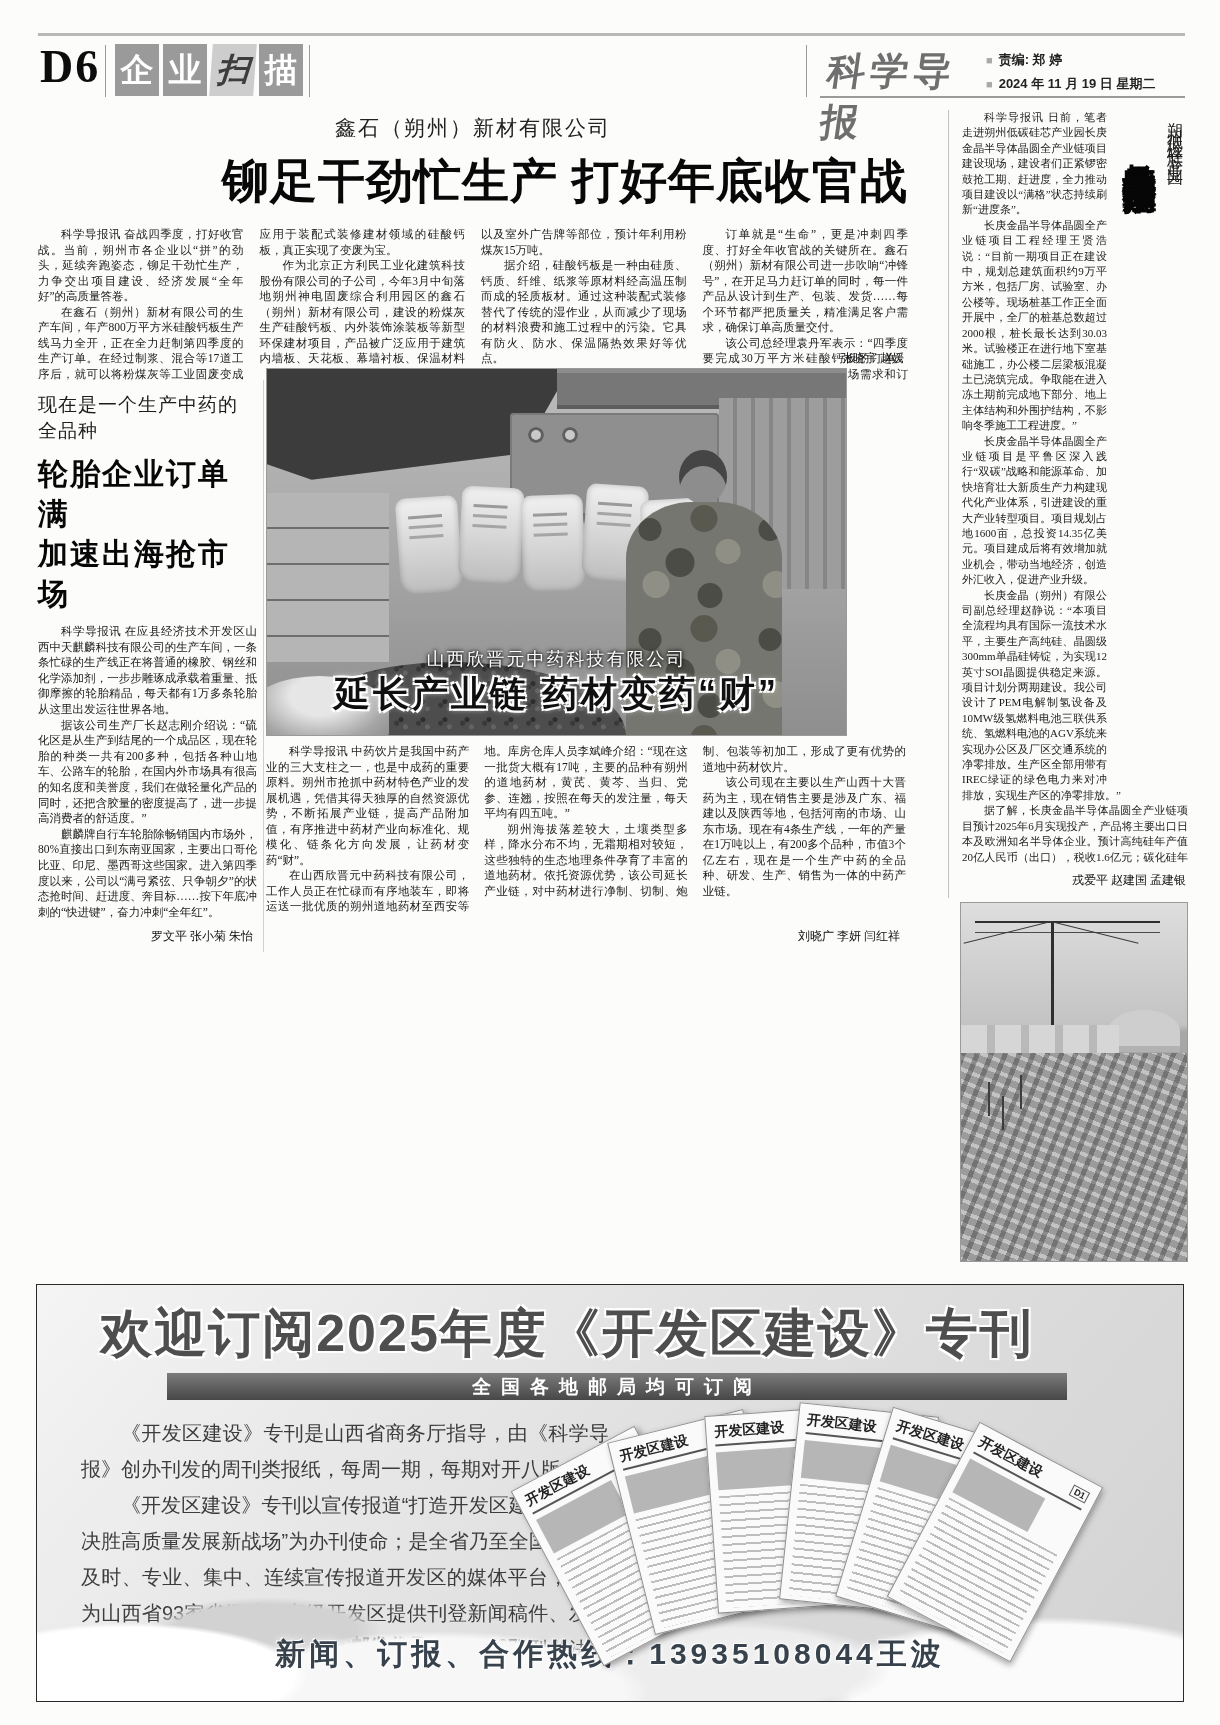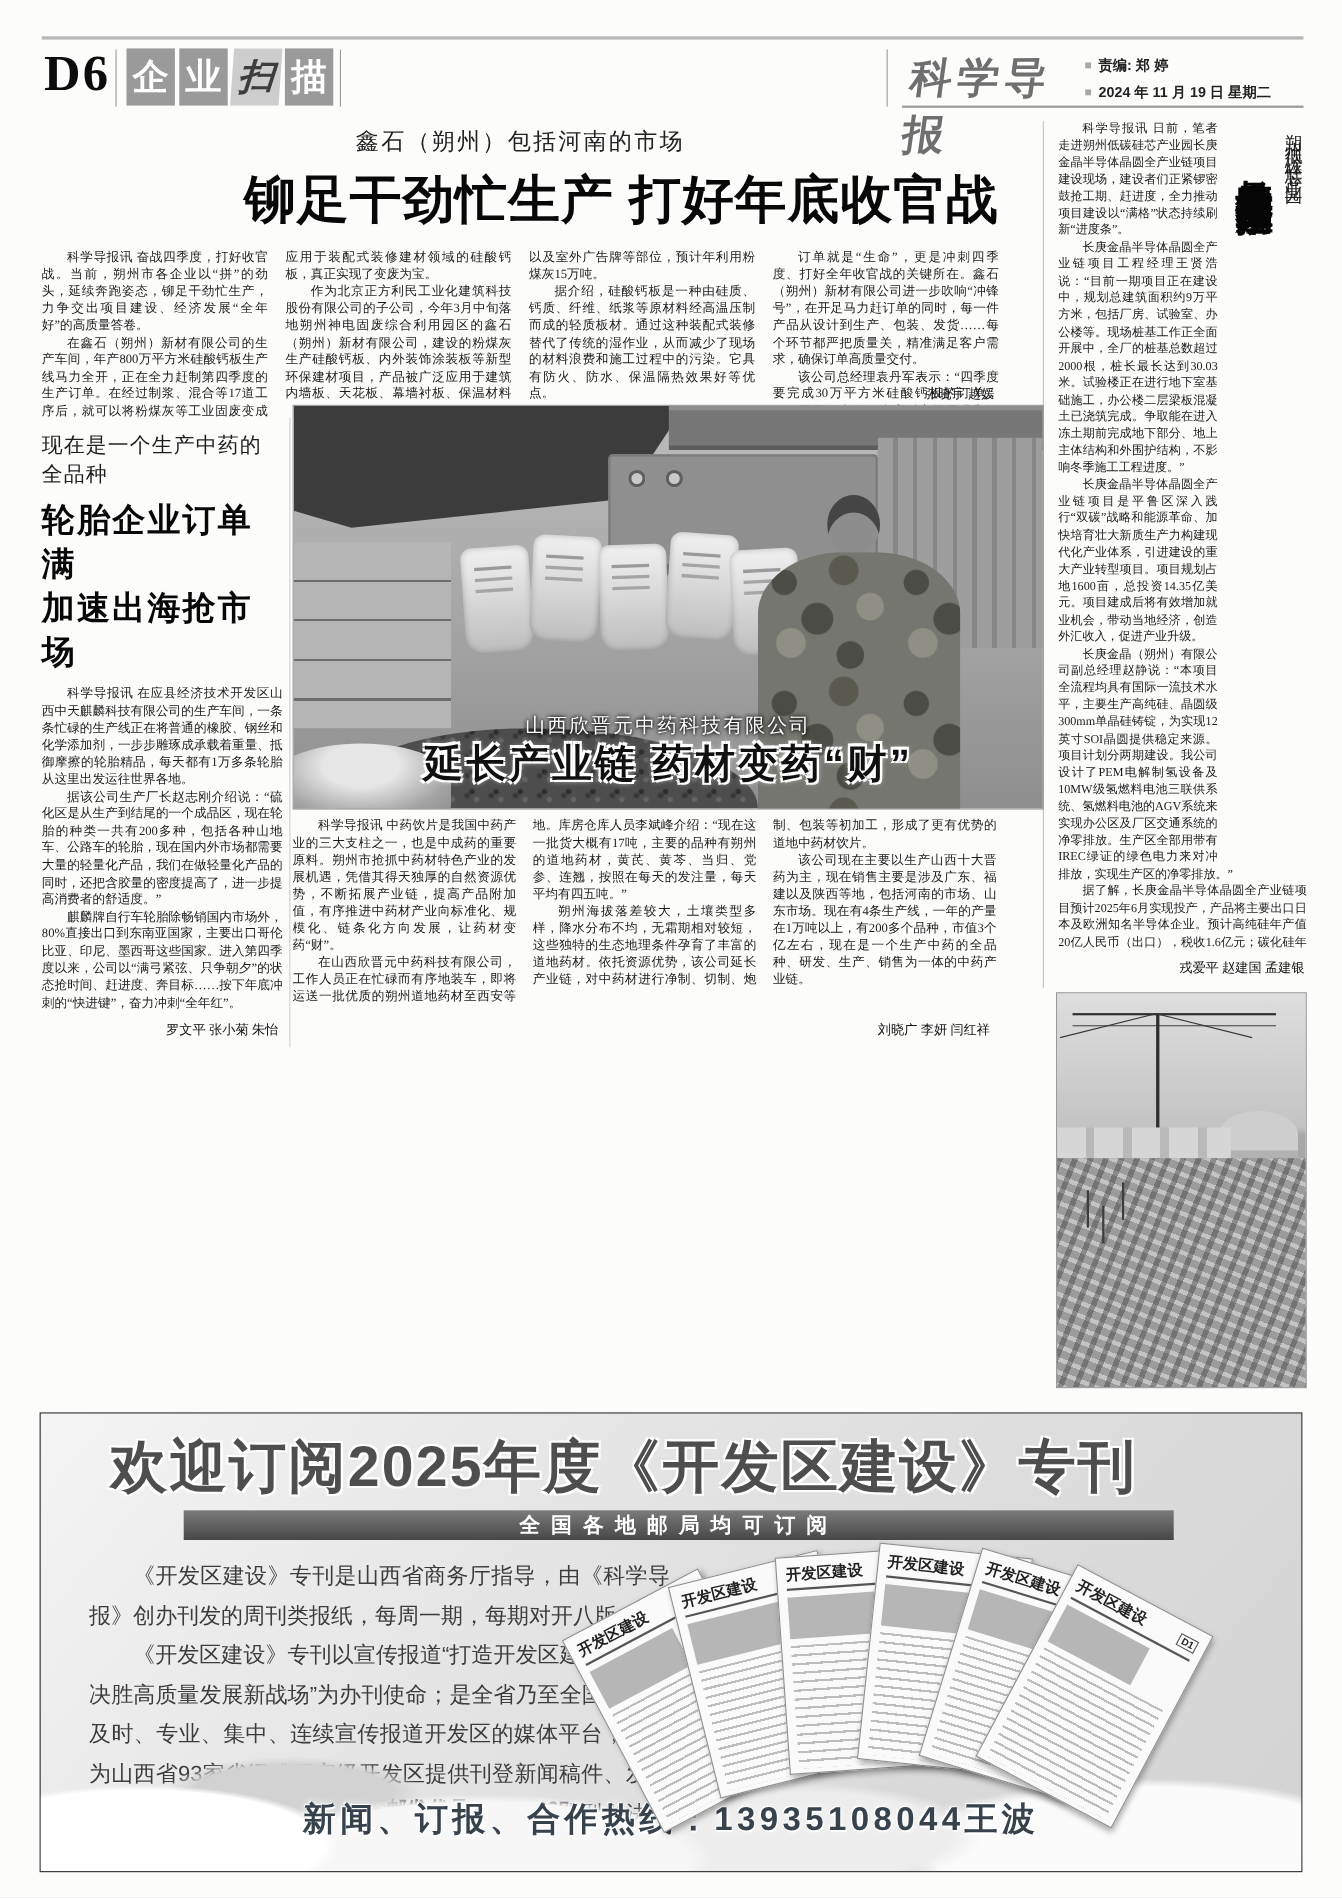--- a/index.html
+++ b/index.html
@@ -45,21 +45,21 @@
   
   #left-article { left:38px; top:380px; width:226px; height:572px; border-right:1px solid #d0d0d0; padding-right:6px; }
   #left-kicker { font-size:19px; color:#1d1d1d; letter-spacing:1px; padding-top:12px; }
   .left-head { font-size:30px; font-weight:700; font-family:"Liberation Sans",sans-serif;
     color:#070707; letter-spacing:2px; line-height:40px; }
   #left-head-wrap { margin-top:10px; margin-bottom:10px; }
   #left-cols { height:408px; font-size:11.5px; line-height:15.6px; }
   #left-byline { right:10px; top:548px; }
 
   
-  #center-photo { left:266px; top:368px; width:683px; height:368px; overflow:hidden;
+  #center-photo { left:266px; top:368px; width:581px; height:368px; overflow:hidden;
     background:linear-gradient(180deg,#bcbcbc 0%,#a9a9a9 45%,#8e8e8e 100%); border:1px solid #9a9a9a; }
   .ph { position:absolute; }
   #hood { left:0; top:0; width:55%; height:42%; background:#3c3c3c;
     clip-path:polygon(0 0,95% 0,80% 55%,14% 72%,0 62%); }
   #duct { left:50%; top:0; width:50%; height:11%; background:#777;
     box-shadow:inset 0 -4px 0 #5d5d5d, inset 0 4px 0 #8d8d8d; }
   #machine-right { left:78%; top:8%; width:22%; height:52%;
     background:repeating-linear-gradient(90deg,#9d9d9d 0 14px,#868686 14px 18px); }
   #machine-mid { left:42%; top:12%; width:36%; height:30%; background:#8f8f8f;
     box-shadow:inset 0 0 0 2px #7a7a7a, inset 0 -10px 0 #707070; border-radius:4px; }
@@ -192,21 +192,21 @@
       <span>责编: 郑 婷</span>
     </div>
     <div class="row">
       <span class="sq">■</span>
       <span>2024 年 11 月 19 日 星期二</span>
     </div>
   </div>
   <div class="abs" id="hdr-bottom-rule"></div>
 
   <div class="abs" id="main-article">
-    <div id="main-kicker">鑫石（朔州）包括河南的市场</div>
+    <div id="main-kicker">鑫石（朔州）新材有限公司</div>
     <div id="main-headline">铆足干劲忙生产  打好年底收官战</div>
     <div class="cols" id="main-cols">
         <p>科学导报讯 奋战四季度，打好收官战。当前，朔州市各企业以“拼”的劲头，延续奔跑姿态，铆足干劲忙生产，力争交出项目建设、经济发展“全年好”的高质量答卷。</p>
         <p>在鑫石（朔州）新材有限公司的生产车间，年产800万平方米硅酸钙板生产线马力全开，正在全力赶制第四季度的生产订单。在经过制浆、混合等17道工序后，就可以将粉煤灰等工业固废变成应用于装配式装修建材领域的硅酸钙板，真正实现了变废为宝。</p>
         <p>作为北京正方利民工业化建筑科技股份有限公司的子公司，今年3月中旬落地朔州神电固废综合利用园区的鑫石（朔州）新材有限公司，建设的粉煤灰生产硅酸钙板、内外装饰涂装板等新型环保建材项目，产品被广泛应用于建筑内墙板、天花板、幕墙衬板、保温材料以及室外广告牌等部位，预计年利用粉煤灰15万吨。</p>
         <p>据介绍，硅酸钙板是一种由硅质、钙质、纤维、纸浆等原材料经高温压制而成的轻质板材。通过这种装配式装修替代了传统的湿作业，从而减少了现场的材料浪费和施工过程中的污染。它具有防火、防水、保温隔热效果好等优点。</p>
         <p>订单就是“生命”，更是冲刺四季度、打好全年收官战的关键所在。鑫石（朔州）新材有限公司进一步吹响“冲锋号”，在开足马力赶订单的同时，每一件产品从设计到生产、包装、发货……每个环节都严把质量关，精准满足客户需求，确保订单高质量交付。</p>
         <p>该公司总经理袁丹军表示：“四季度要完成30万平方米硅酸钙板的订单，1400万元的产值。为应对市场需求和订单交付压力，目前2条年产400万平方米硅酸钙板生产线正在高效、有序地运转，生产线的全体员工加班加点，以‘拼’的精神、‘闯’的劲头、‘干’的定力，全力以赴打好年底收官战。”</p>
       </div>
     <div class="byline" id="main-byline">张晓宇  赵媛</div>
@@ -215,21 +215,21 @@
   <div class="abs" id="v-rule-1"></div>
 
   <div class="abs" id="left-article">
     <div id="left-kicker">现在是一个生产中药的全品种</div>
     <div id="left-head-wrap">
       <div class="left-head">轮胎企业订单满</div>
       <div class="left-head">加速出海抢市场</div>
     </div>
     <div class="cols" id="left-cols">
         <p>科学导报讯 在应县经济技术开发区山西中天麒麟科技有限公司的生产车间，一条条忙碌的生产线正在将普通的橡胶、钢丝和化学添加剂，一步步雕琢成承载着重量、抵御摩擦的轮胎精品，每天都有1万多条轮胎从这里出发运往世界各地。</p>
-        <p>据该公司生产厂长赵志刚介绍说：“硫化区是从生产到结尾的一个成品区，现在轮胎的种类一共有200多种，包括各种山地车、公路车的轮胎，现在国内外市场都需要大量的轻量化产品，我们在做轻量化产品的同时，还把含胶量的密度提高了，进一步提高消费者的舒适度。”</p>
+        <p>据该公司生产厂长赵志刚介绍说：“硫化区是从生产到结尾的一个成品区，现在轮胎的种类一共有200多种，包括各种山地车、公路车的轮胎，在国内外市场具有很高的知名度和美誉度，我们在做轻量化产品的同时，还把含胶量的密度提高了，进一步提高消费者的舒适度。”</p>
         <p>麒麟牌自行车轮胎除畅销国内市场外，80%直接出口到东南亚国家，主要出口哥伦比亚、印尼、墨西哥这些国家。进入第四季度以来，公司以“满弓紧弦、只争朝夕”的状态抢时间、赶进度、奔目标……按下年底冲刺的“快进键”，奋力冲刺“全年红”。</p>
       </div>
     <div class="byline" id="left-byline">罗文平  张小菊  朱怡</div>
   </div>
 
   <div class="abs" id="center-photo">
     <div class="ph" id="hood"></div>
     <div class="ph" id="duct"></div>
     <div class="ph" id="machine-right"></div>
     <div class="ph" id="machine-mid">

